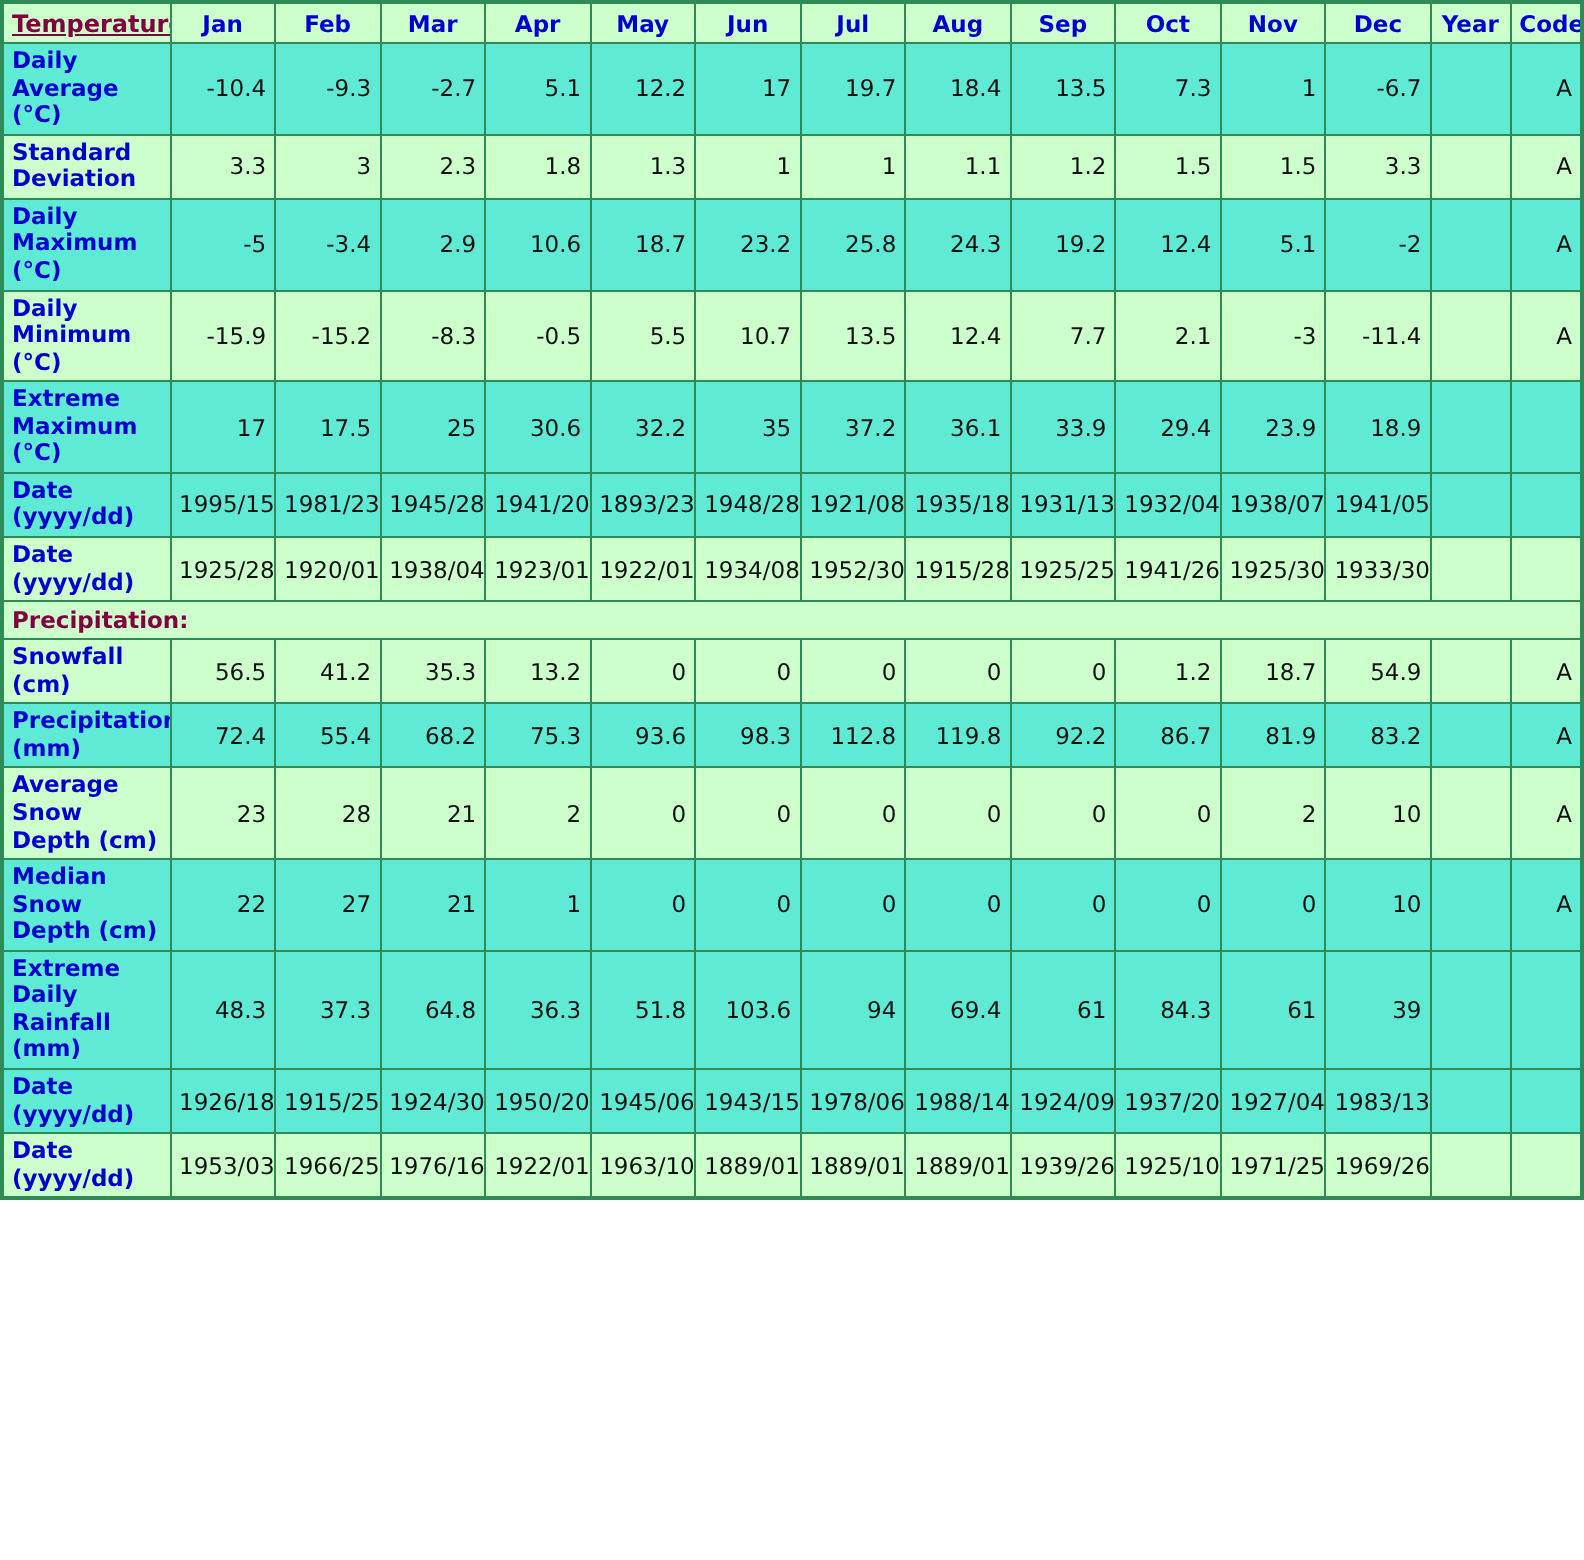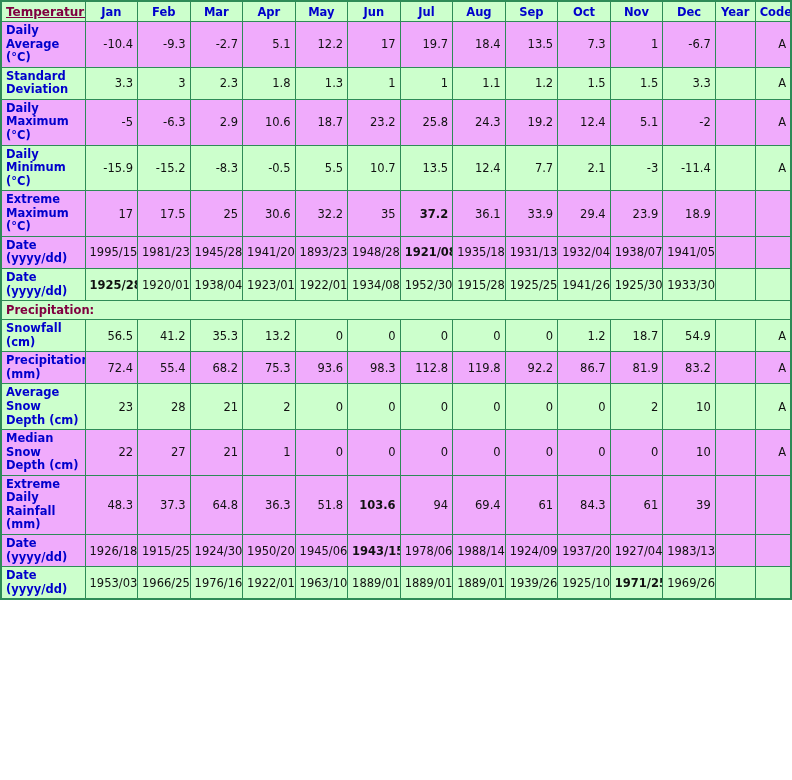--- a/index.html
+++ b/index.html
@@ -23,21 +23,21 @@
     padding: 2px 4px;
     vertical-align: middle;
     overflow: hidden;
   }
   
   col.c-label { width: 80px; }
   col.c-month { width: 50px; }
   col.c-year  { width: 38px; }
   col.c-code  { width: 34px; }
 
-  .row-white { background: #f0abfc; }
+  .row-white { background: #5eead4; }
   .row-green { background: #ccffcc; margin-top: 24px; }
 
   thead th {
     background: #ccffcc;
     color: #0000cc;
     font-weight: bold;
     text-align: center;
     font-size: 12px;
     height: 15px;
     padding: 1px 3px;
@@ -61,21 +61,21 @@
     text-align: left;
     font-size: 12px;
     background: #ccffcc;
   }
   td.num {
     text-align: right;
     color: #111111;
     font-family: "DejaVu Sans", sans-serif;
     white-space: nowrap;
   }
-  td.num.bold { font-weight: bold; }
+  td.num.bold { font-weight: normal; }
 </style>
 </head>
 <body>
 
 <table class="climate">
   <colgroup>
     <col class="c-label">
       <col class="c-month">
       <col class="c-month">
       <col class="c-month">
@@ -141,21 +141,21 @@
         <td class="num">1.2</td>
         <td class="num">1.5</td>
         <td class="num">1.5</td>
         <td class="num">3.3</td>
         <td class="num"></td>
         <td class="num">A</td>
       </tr>
       <tr class="row-white">
         <td class="rowlabel">Daily Maximum (°C)</td>
         <td class="num">-5</td>
-        <td class="num">-6.3</td>
+        <td class="num">-3.4</td>
         <td class="num">2.9</td>
         <td class="num">10.6</td>
         <td class="num">18.7</td>
         <td class="num">23.2</td>
         <td class="num">25.8</td>
         <td class="num">24.3</td>
         <td class="num">19.2</td>
         <td class="num">12.4</td>
         <td class="num">5.1</td>
         <td class="num">-2</td>

